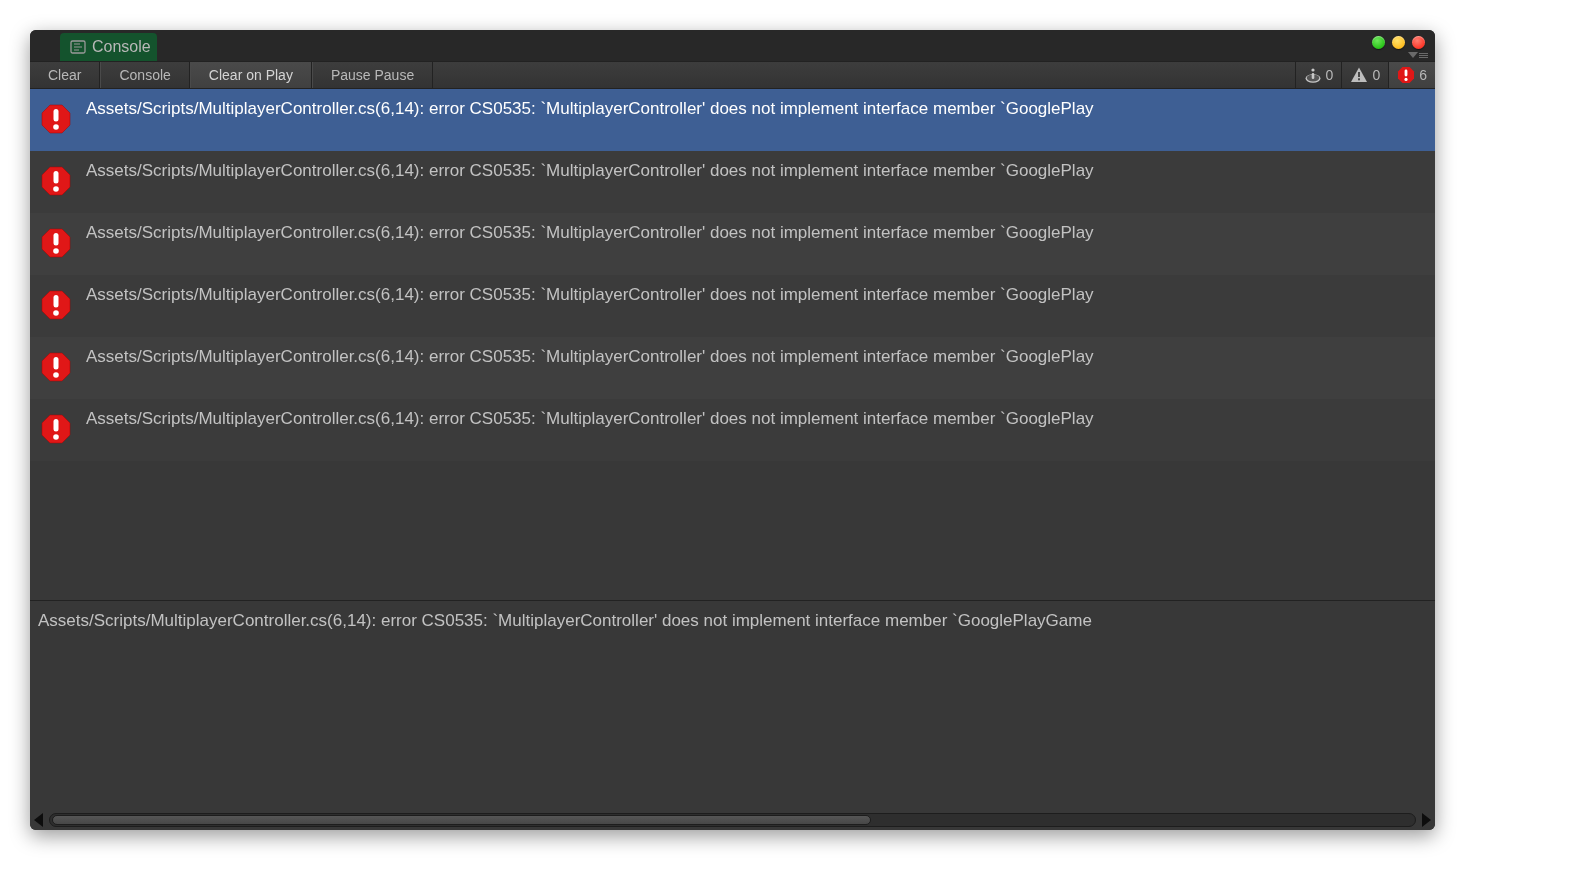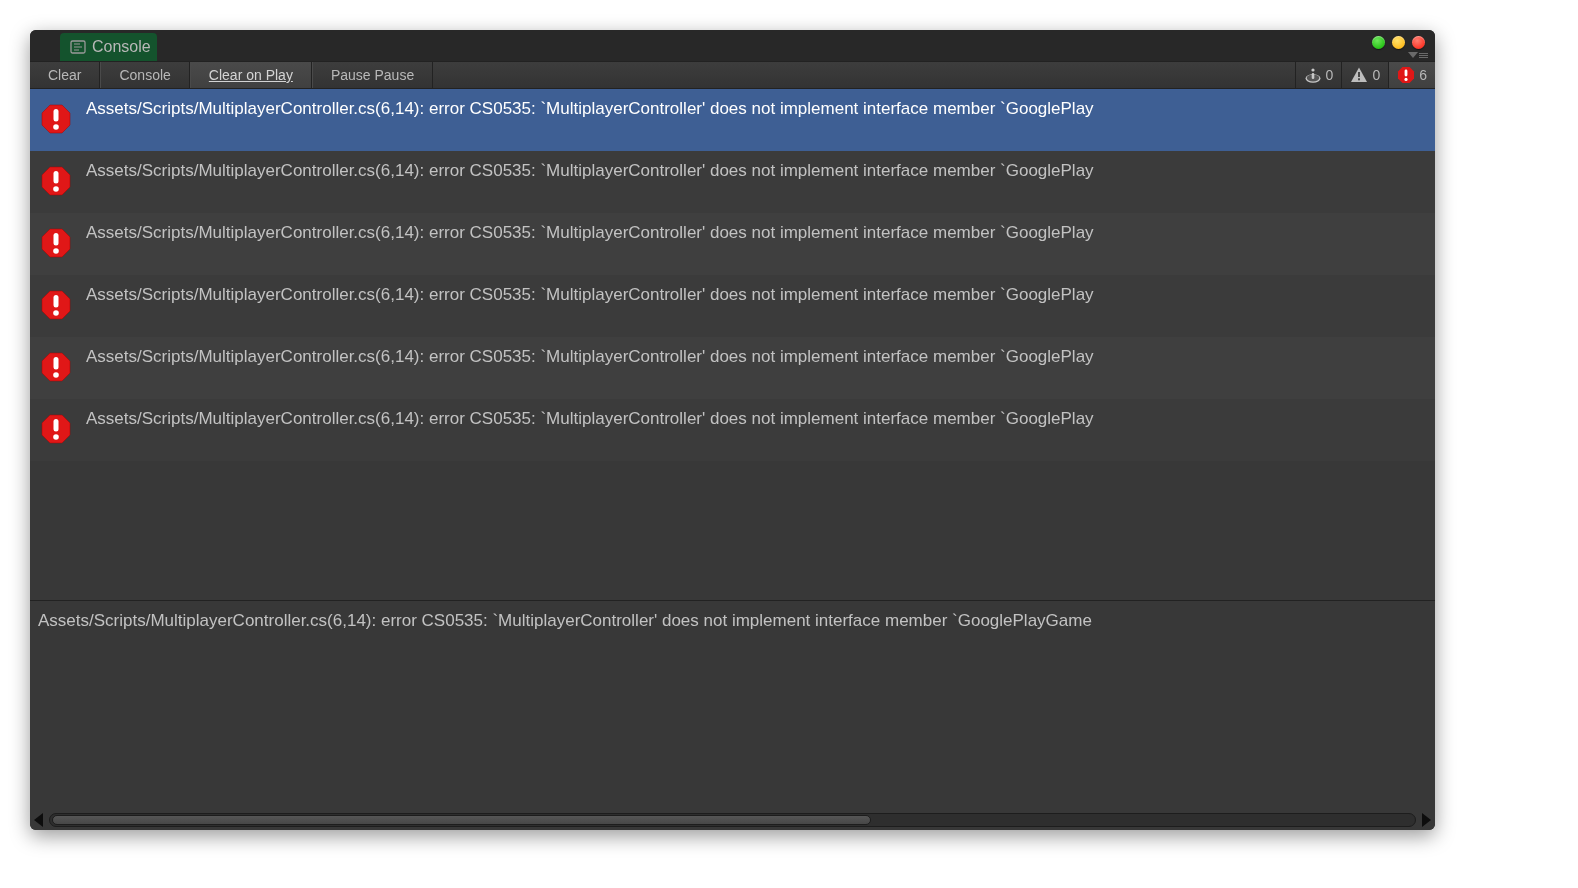--- a/index.html
+++ b/index.html
@@ -97,21 +97,20 @@
     color: #b8b8b8;
     font-size: 14px;
     border-right: 1px solid #222;
     border-left: 1px solid #4a4a4a;
     cursor: pointer;
   }
   .tbtn:first-child { border-left: none; }
   .tbtn.active {
     background: linear-gradient(#4a4a4a, #404040);
     color: #d4d4d4;
-    text-decoration: underline;
   }
   .filter-btn {
     padding: 0 8px;
     display: flex;
     align-items: center;
     gap: 4px;
     color: #b8b8b8;
     font-size: 14px;
     border-left: 1px solid #222;
     cursor: pointer;

